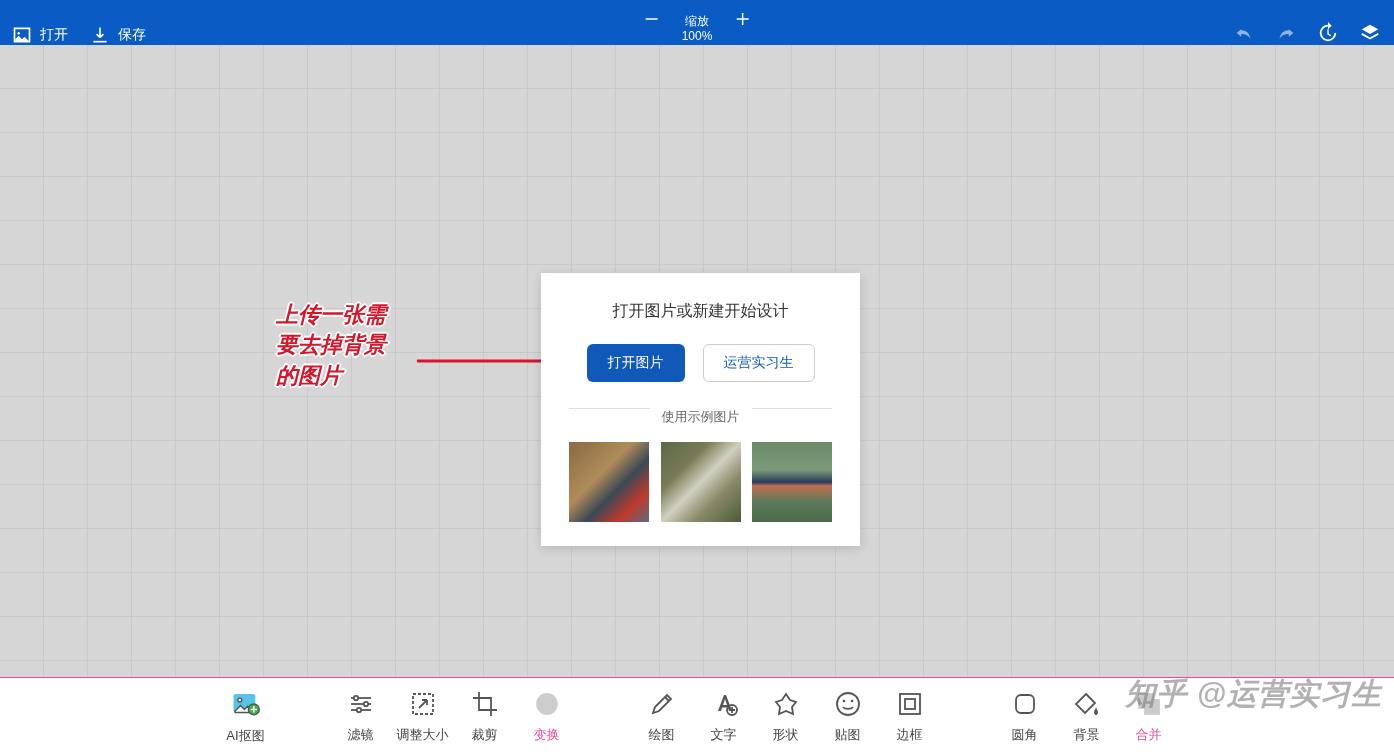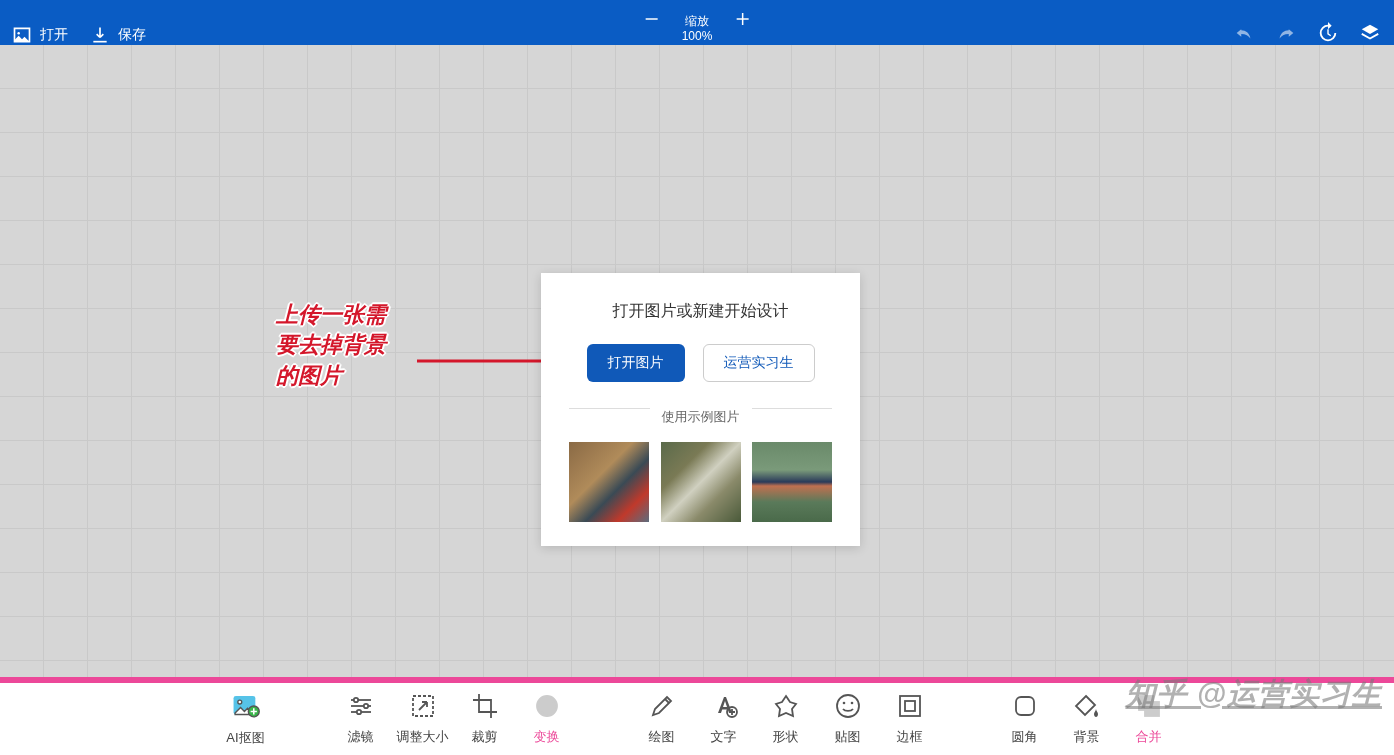--- a/index.html
+++ b/index.html
@@ -109,21 +109,21 @@
 
 
 .bottom-bar {
   position: absolute;
   bottom: 0; left: 0; right: 0;
   height: 78px;
   background: #fff;
   display: flex;
   align-items: center;
   justify-content: center;
-  border-top: 6px solid #ec4899;
+  border-top: 1px solid #ec4899;
 }
 .tool-group { display: flex; }
 .tool-sep { width: 1px; background: #e0e0e0; margin: 10px 26px; }
 .tool {
   display: flex;
   flex-direction: column;
   align-items: center;
   gap: 8px;
   cursor: pointer;
   min-width: 62px;
@@ -139,21 +139,20 @@
 .watermark {
   position: absolute;
   right: 12px;
   bottom: 40px;
   font-size: 30px;
   font-weight: 700;
   font-style: italic;
   color: rgba(120,120,120,.58);
   letter-spacing: 1px;
   pointer-events: none;
-  text-decoration: underline;
 }
 </style>
 </head>
 <body>
 
 <div class="top-bar">
   <div class="top-left">
     <div class="top-item">
       <svg viewBox="0 0 24 24">
           <path d="M3 4h18v16H3z" fill="none" stroke="#fff" stroke-width="2"></path>

